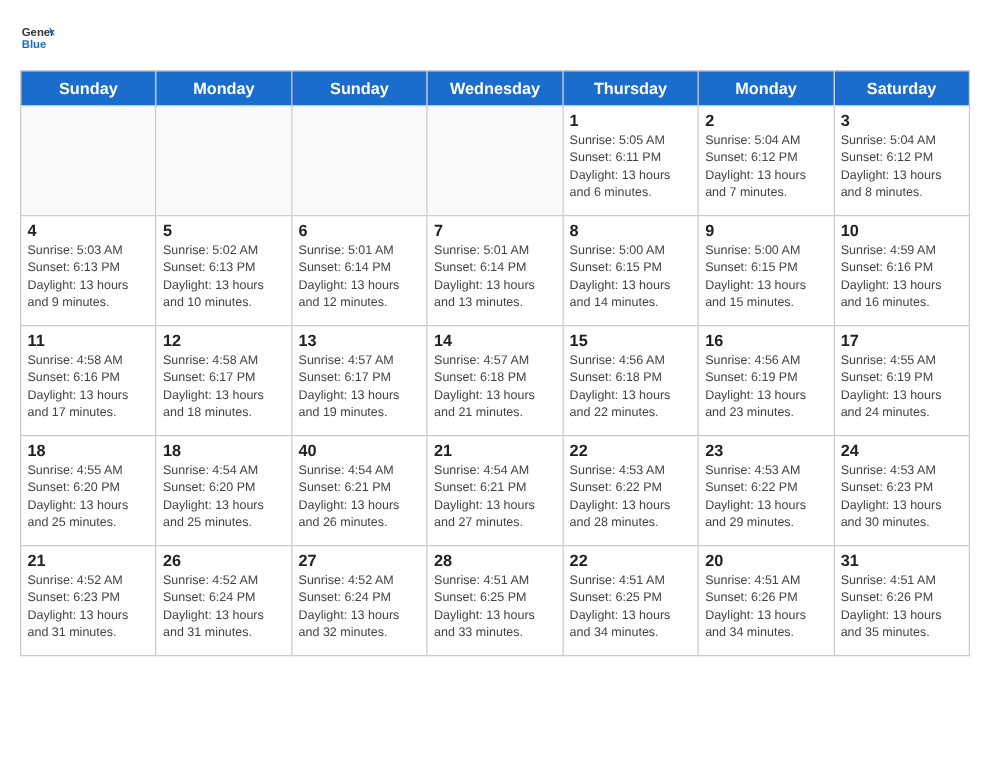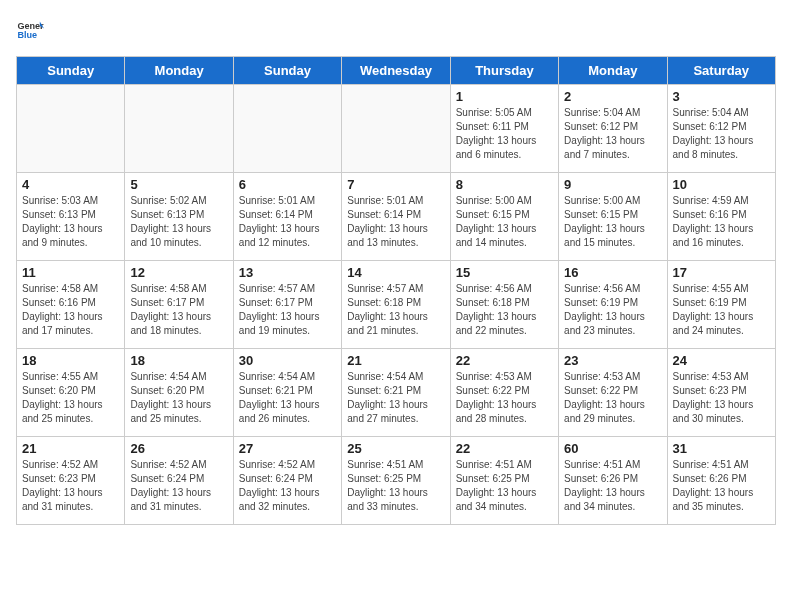--- a/index.html
+++ b/index.html
@@ -186,21 +186,21 @@
       <tr>
         <td>
           <div class="day-number">18</div>
           <div class="day-detail">Sunrise: 4:55 AM<br>Sunset: 6:20 PM<br>Daylight: 13 hours and 25 minutes.</div>
         </td>
         <td>
           <div class="day-number">18</div>
           <div class="day-detail">Sunrise: 4:54 AM<br>Sunset: 6:20 PM<br>Daylight: 13 hours and 25 minutes.</div>
         </td>
         <td>
-          <div class="day-number">30</div>
+          <div class="day-number">40</div>
           <div class="day-detail">Sunrise: 4:54 AM<br>Sunset: 6:21 PM<br>Daylight: 13 hours and 26 minutes.</div>
         </td>
         <td>
           <div class="day-number">21</div>
           <div class="day-detail">Sunrise: 4:54 AM<br>Sunset: 6:21 PM<br>Daylight: 13 hours and 27 minutes.</div>
         </td>
         <td>
           <div class="day-number">22</div>
           <div class="day-detail">Sunrise: 4:53 AM<br>Sunset: 6:22 PM<br>Daylight: 13 hours and 28 minutes.</div>
         </td>
@@ -220,29 +220,29 @@
         </td>
         <td>
           <div class="day-number">26</div>
           <div class="day-detail">Sunrise: 4:52 AM<br>Sunset: 6:24 PM<br>Daylight: 13 hours and 31 minutes.</div>
         </td>
         <td>
           <div class="day-number">27</div>
           <div class="day-detail">Sunrise: 4:52 AM<br>Sunset: 6:24 PM<br>Daylight: 13 hours and 32 minutes.</div>
         </td>
         <td>
-          <div class="day-number">25</div>
+          <div class="day-number">28</div>
           <div class="day-detail">Sunrise: 4:51 AM<br>Sunset: 6:25 PM<br>Daylight: 13 hours and 33 minutes.</div>
         </td>
         <td>
           <div class="day-number">22</div>
           <div class="day-detail">Sunrise: 4:51 AM<br>Sunset: 6:25 PM<br>Daylight: 13 hours and 34 minutes.</div>
         </td>
         <td>
-          <div class="day-number">60</div>
+          <div class="day-number">20</div>
           <div class="day-detail">Sunrise: 4:51 AM<br>Sunset: 6:26 PM<br>Daylight: 13 hours and 34 minutes.</div>
         </td>
         <td>
           <div class="day-number">31</div>
           <div class="day-detail">Sunrise: 4:51 AM<br>Sunset: 6:26 PM<br>Daylight: 13 hours and 35 minutes.</div>
         </td>
       </tr>
     </tbody>
 </table>
 

